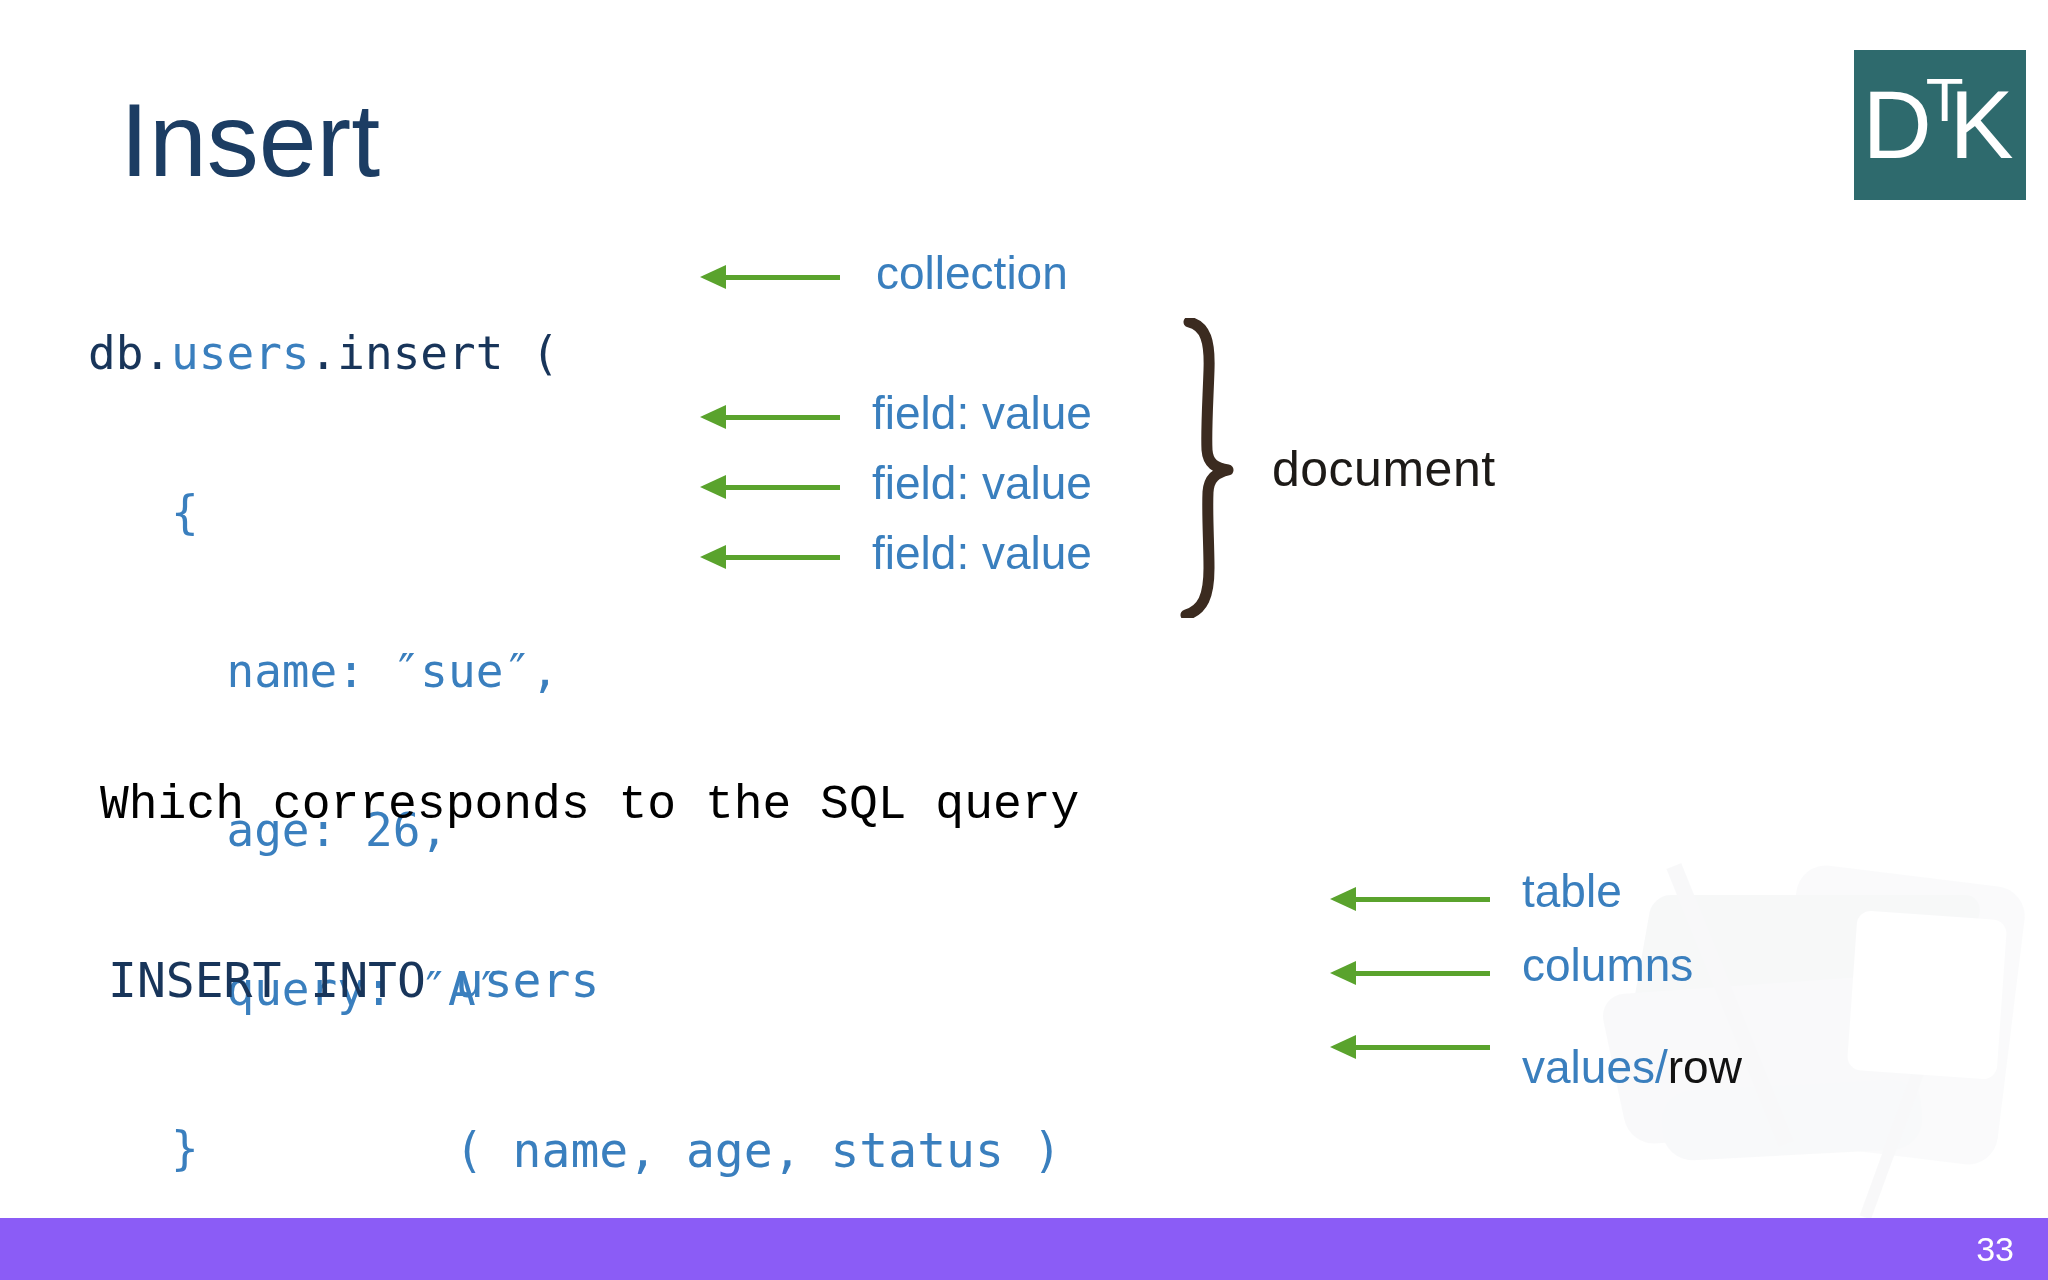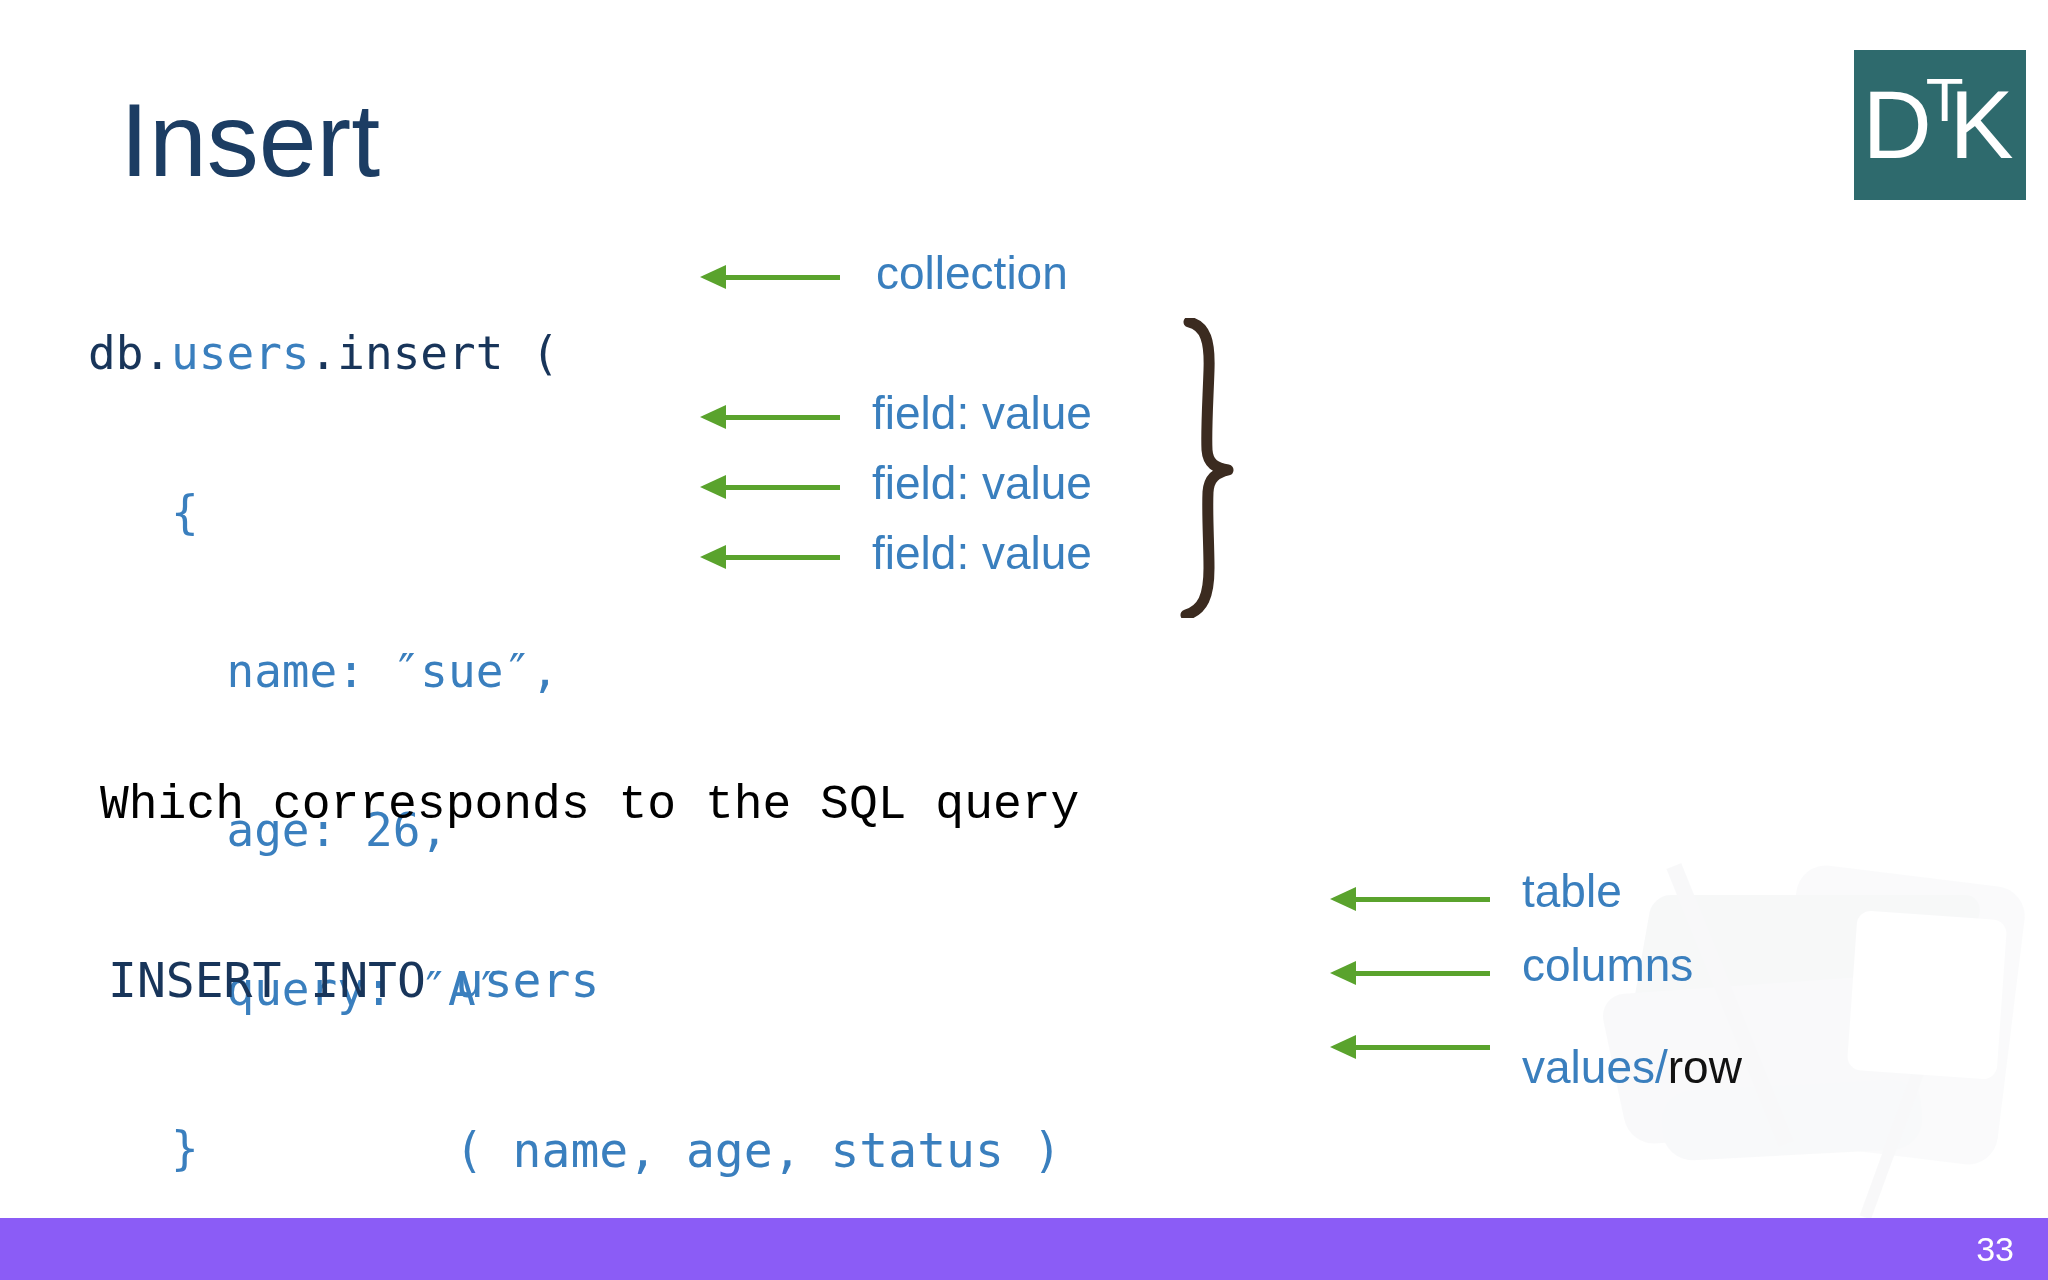--- a/index.html
+++ b/index.html
@@ -193,20 +193,21 @@
     <div class="head"></div>
       <div class="shaft" style="width:118px;"></div>
   </div>
   <div class="anno" style="left:872px;top:530px;">field: value</div>
 
   <div class="brace">
     <svg width="70" height="300" viewBox="0 0 70 300" xmlns="http://www.w3.org/2000/svg">
       <path d="M13 4 C 30 8, 34 24, 33 52 C 32 82, 30 112, 31 132 C 32 146, 40 150, 52 152 C 40 155, 33 160, 32 174 C 31 196, 33 226, 33 250 C 33 278, 27 292, 10 297" fill="none" stroke="#3b2b20" stroke-width="11" stroke-linecap="round" stroke-linejoin="round"></path>
     </svg>
   </div>
+  <div class="doclabel">document</div>
 
   <div class="sentence">Which corresponds to the SQL query</div>
 
   <div class="code sql">
     <div class="ln"><span class="dark">INSERT INTO </span><span class="blue">users</span></div>
     <div class="ln"><span class="blue">            ( name, age, status )</span></div>
     
   </div>
 
   <div class="arrow" style="left:1330px;top:894px;width:160px;">

